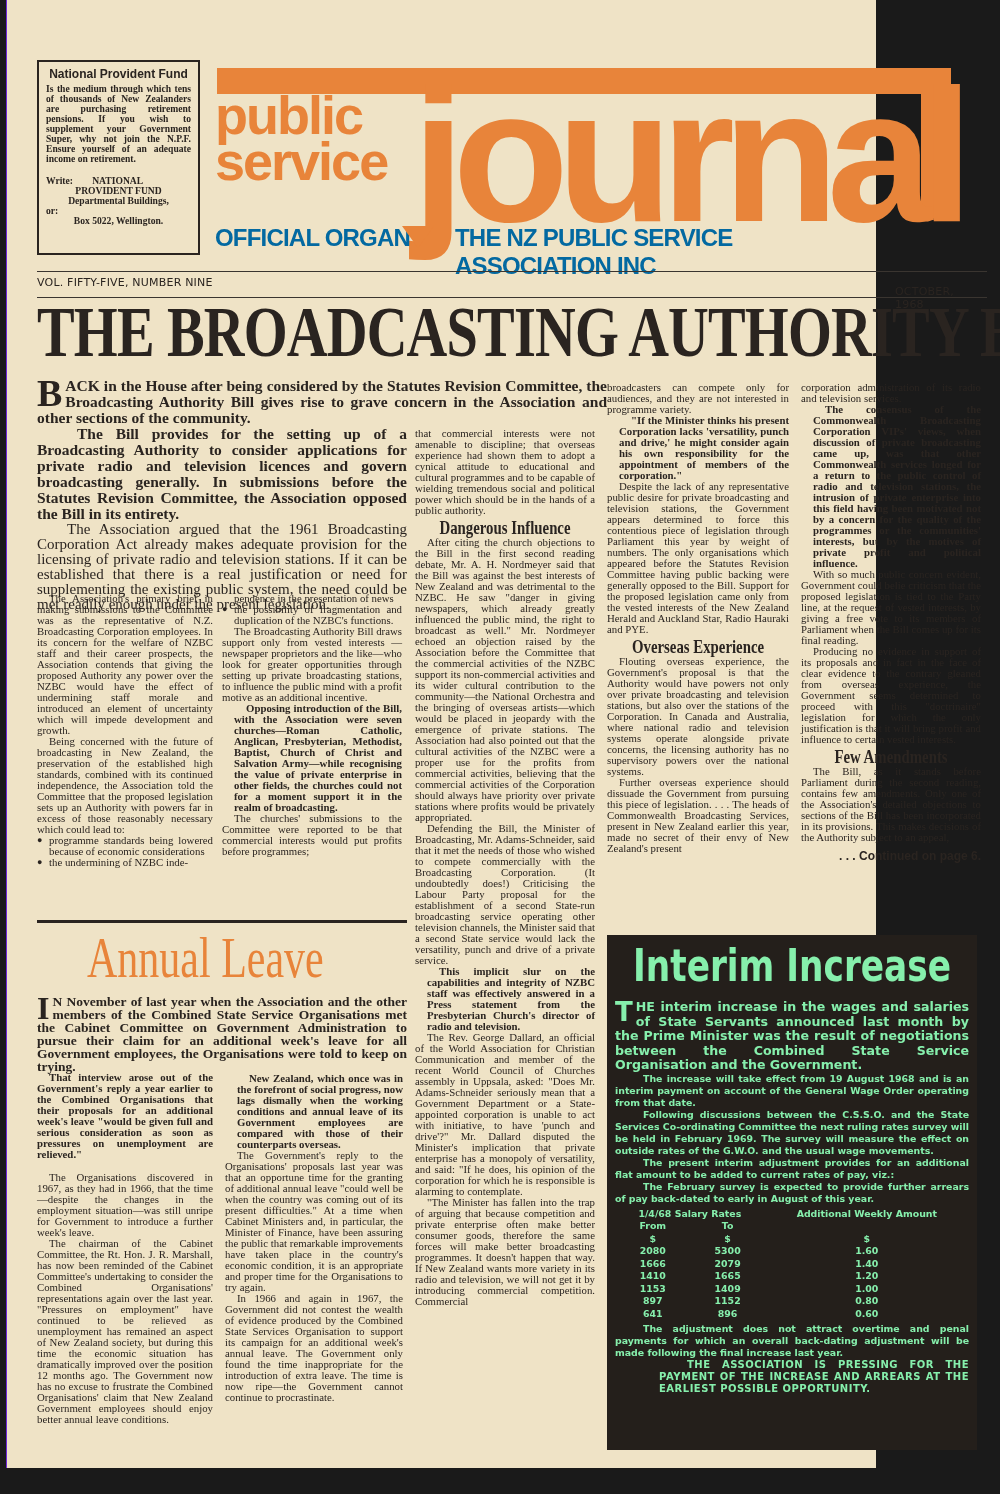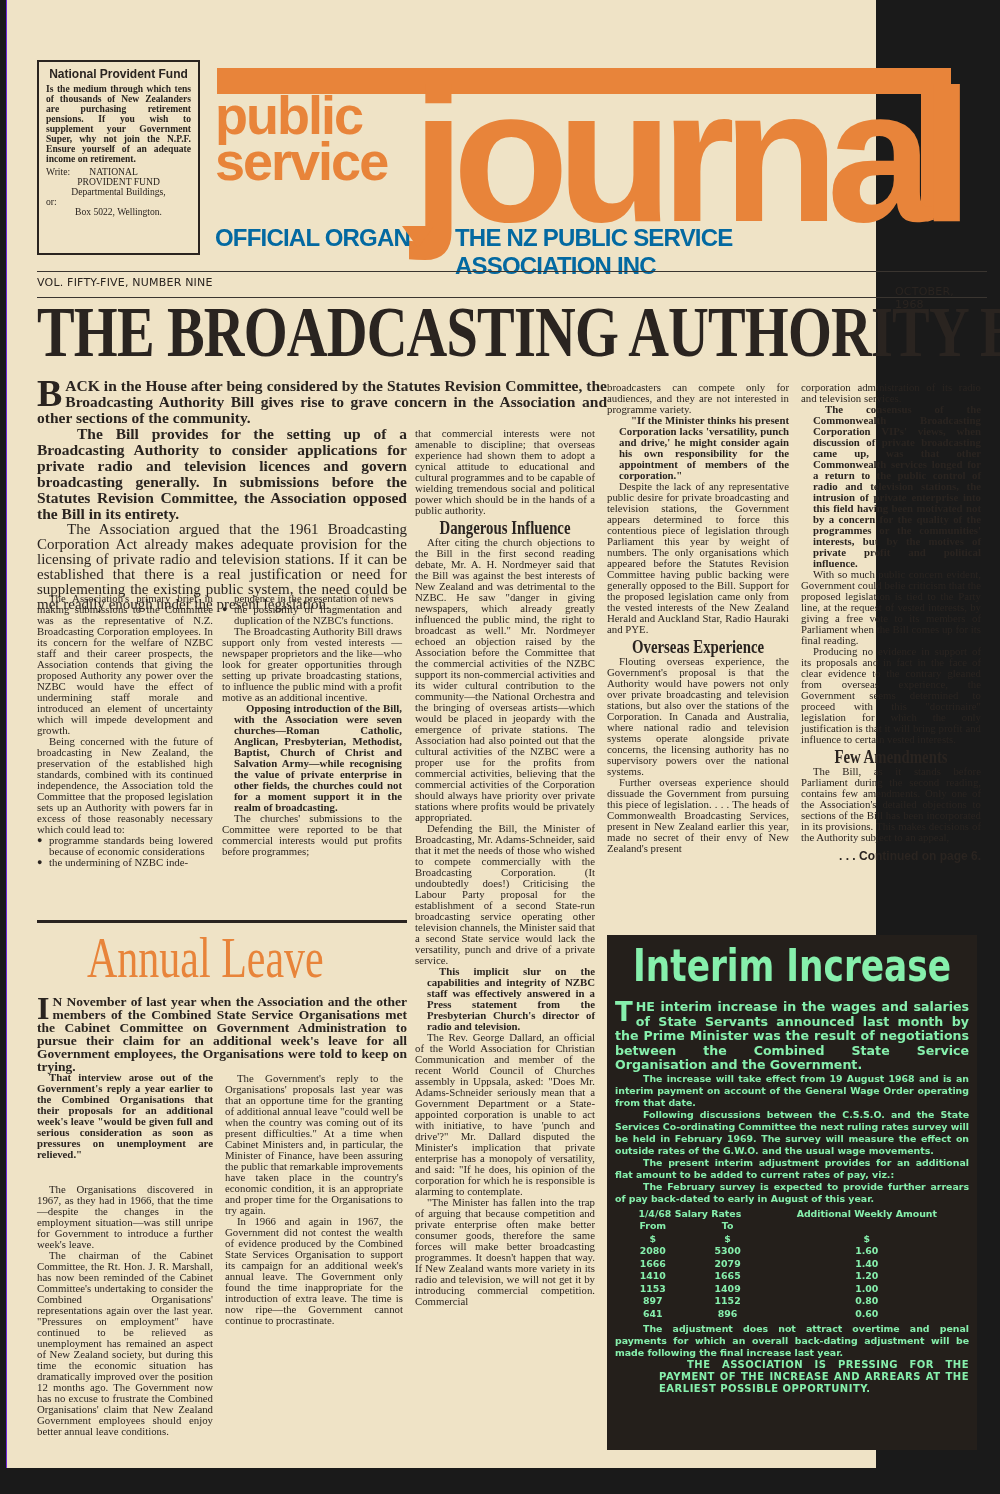--- a/index.html
+++ b/index.html
@@ -19,21 +19,21 @@
   .abs { position: absolute; }
 
   
   .npf-box {
     left: 30px; top: 60px; width: 163px; height: 195px;
     border: 2px solid #2a2420; padding: 5px 7px;
     font-family: "Liberation Serif", serif; font-size: 9.6px; line-height: 10px;
   }
   .npf-title { font-family: "Liberation Sans", sans-serif; font-weight: bold; text-align: center; font-size: 12px; line-height: 14px; margin-bottom: 3px; }
   .npf-body { text-align: justify; font-weight: bold; }
-  .npf-write { font-weight: normal; margin-top: 3px; }
+  .npf-write { font-weight: bold; margin-top: 12px; }
   .npf-write .r { text-align: center; }
 
   
   .mh-bar-top { left: 210px; top: 68px; width: 734px; height: 26px; background: #e8843a; }
   .mh-bar-right { left: 914px; top: 68px; width: 30px; height: 150px; background: #e8843a; }
   .mh-public { left: 208px; top: 92px; font-family: "Liberation Sans", sans-serif; font-weight: bold; color: #e8843a; font-size: 54px; line-height: 46px; letter-spacing: -2px; }
   .mh-journal { left: 405px; top: 80px; font-family: "Liberation Sans", sans-serif; font-weight: bold; color: #e8843a; font-size: 190px; line-height: 150px; letter-spacing: -12px; }
   .mh-sub { top: 224px; font-family: "Liberation Sans", sans-serif; font-weight: bold; color: #0369a1; font-size: 24px; letter-spacing: -0.8px; }
   .mh-sub.left { left: 208px; }
   .mh-sub.right { left: 448px; }
@@ -177,24 +177,25 @@
     <div class="continued" style="margin-top:8px;">. . . Continued on page 6.</div>
   </div>
 
   <div class="abs divider-thick" style="width:370px;"></div>
   <div class="abs annual-title">Annual Leave</div>
   <div class="abs annual-lede">
     <span class="dropcap" style="font-size:32px; line-height:26px;">I</span><span>N November of last year when the Association and the other members of the Combined State Service Organisations met the Cabinet Committee on Government Administration to pursue their claim for an additional week's leave for all Government employees, the Organisations were told to keep on trying.</span>
   </div>
   <div class="abs col" style="left:30px; top:1072px; width:176px;">
     <p class="b">That interview arose out of the Government's reply a year earlier to the Combined Organisations that their proposals for an additional week's leave "would be given full and serious consideration as soon as pressures on unemployment are relieved."</p>
-    <p style="margin-top:24px;">The Organisations discovered in 1967, as they had in 1966, that the time—despite the changes in the employment situation—was still unripe for Government to introduce a further week's leave.</p>
+    <p style="margin-top:12px;">The Organisations discovered in 1967, as they had in 1966, that the time—despite the changes in the employment situation—was still unripe for Government to introduce a further week's leave.</p>
     <p>The chairman of the Cabinet Committee, the Rt. Hon. J. R. Marshall, has now been reminded of the Cabinet Committee's undertaking to consider the Combined Organisations' representations again over the last year. "Pressures on employment" have continued to be relieved as unemployment has remained an aspect of New Zealand society, but during this time the economic situation has dramatically improved over the position 12 months ago. The Government now has no excuse to frustrate the Combined Organisations' claim that New Zealand Government employees should enjoy better annual leave conditions.</p>
   </div>
   <div class="abs col" style="left:218px; top:1073px; width:178px;">
+    <p class="bi">New Zealand, which once was in the forefront of social progress, now lags dismally when the working conditions and annual leave of its Government employees are compared with those of their counterparts overseas.</p>
     <p>The Government's reply to the Organisations' proposals last year was that an opportune time for the granting of additional annual leave "could well be when the country was coming out of its present difficulties." At a time when Cabinet Ministers and, in particular, the Minister of Finance, have been assuring the public that remarkable improvements have taken place in the country's economic condition, it is an appropriate and proper time for the Organisations to try again.</p>
     <p>In 1966 and again in 1967, the Government did not contest the wealth of evidence produced by the Combined State Services Organisation to support its campaign for an additional week's annual leave. The Government only found the time inappropriate for the introduction of extra leave. The time is now ripe—the Government cannot continue to procrastinate.</p>
   </div>
 
   <div class="abs interim">
     <div class="interim-title">Interim Increase</div>
     <div class="interim-lede">
       <span class="dropcap" style="font-size:26px; line-height:24px;">T</span><span>HE interim increase in the wages and salaries of State Servants announced last month by the Prime Minister was the result of negotiations between the Combined State Service Organisation and the Government.</span>
     </div>
     <div class="interim-body">

